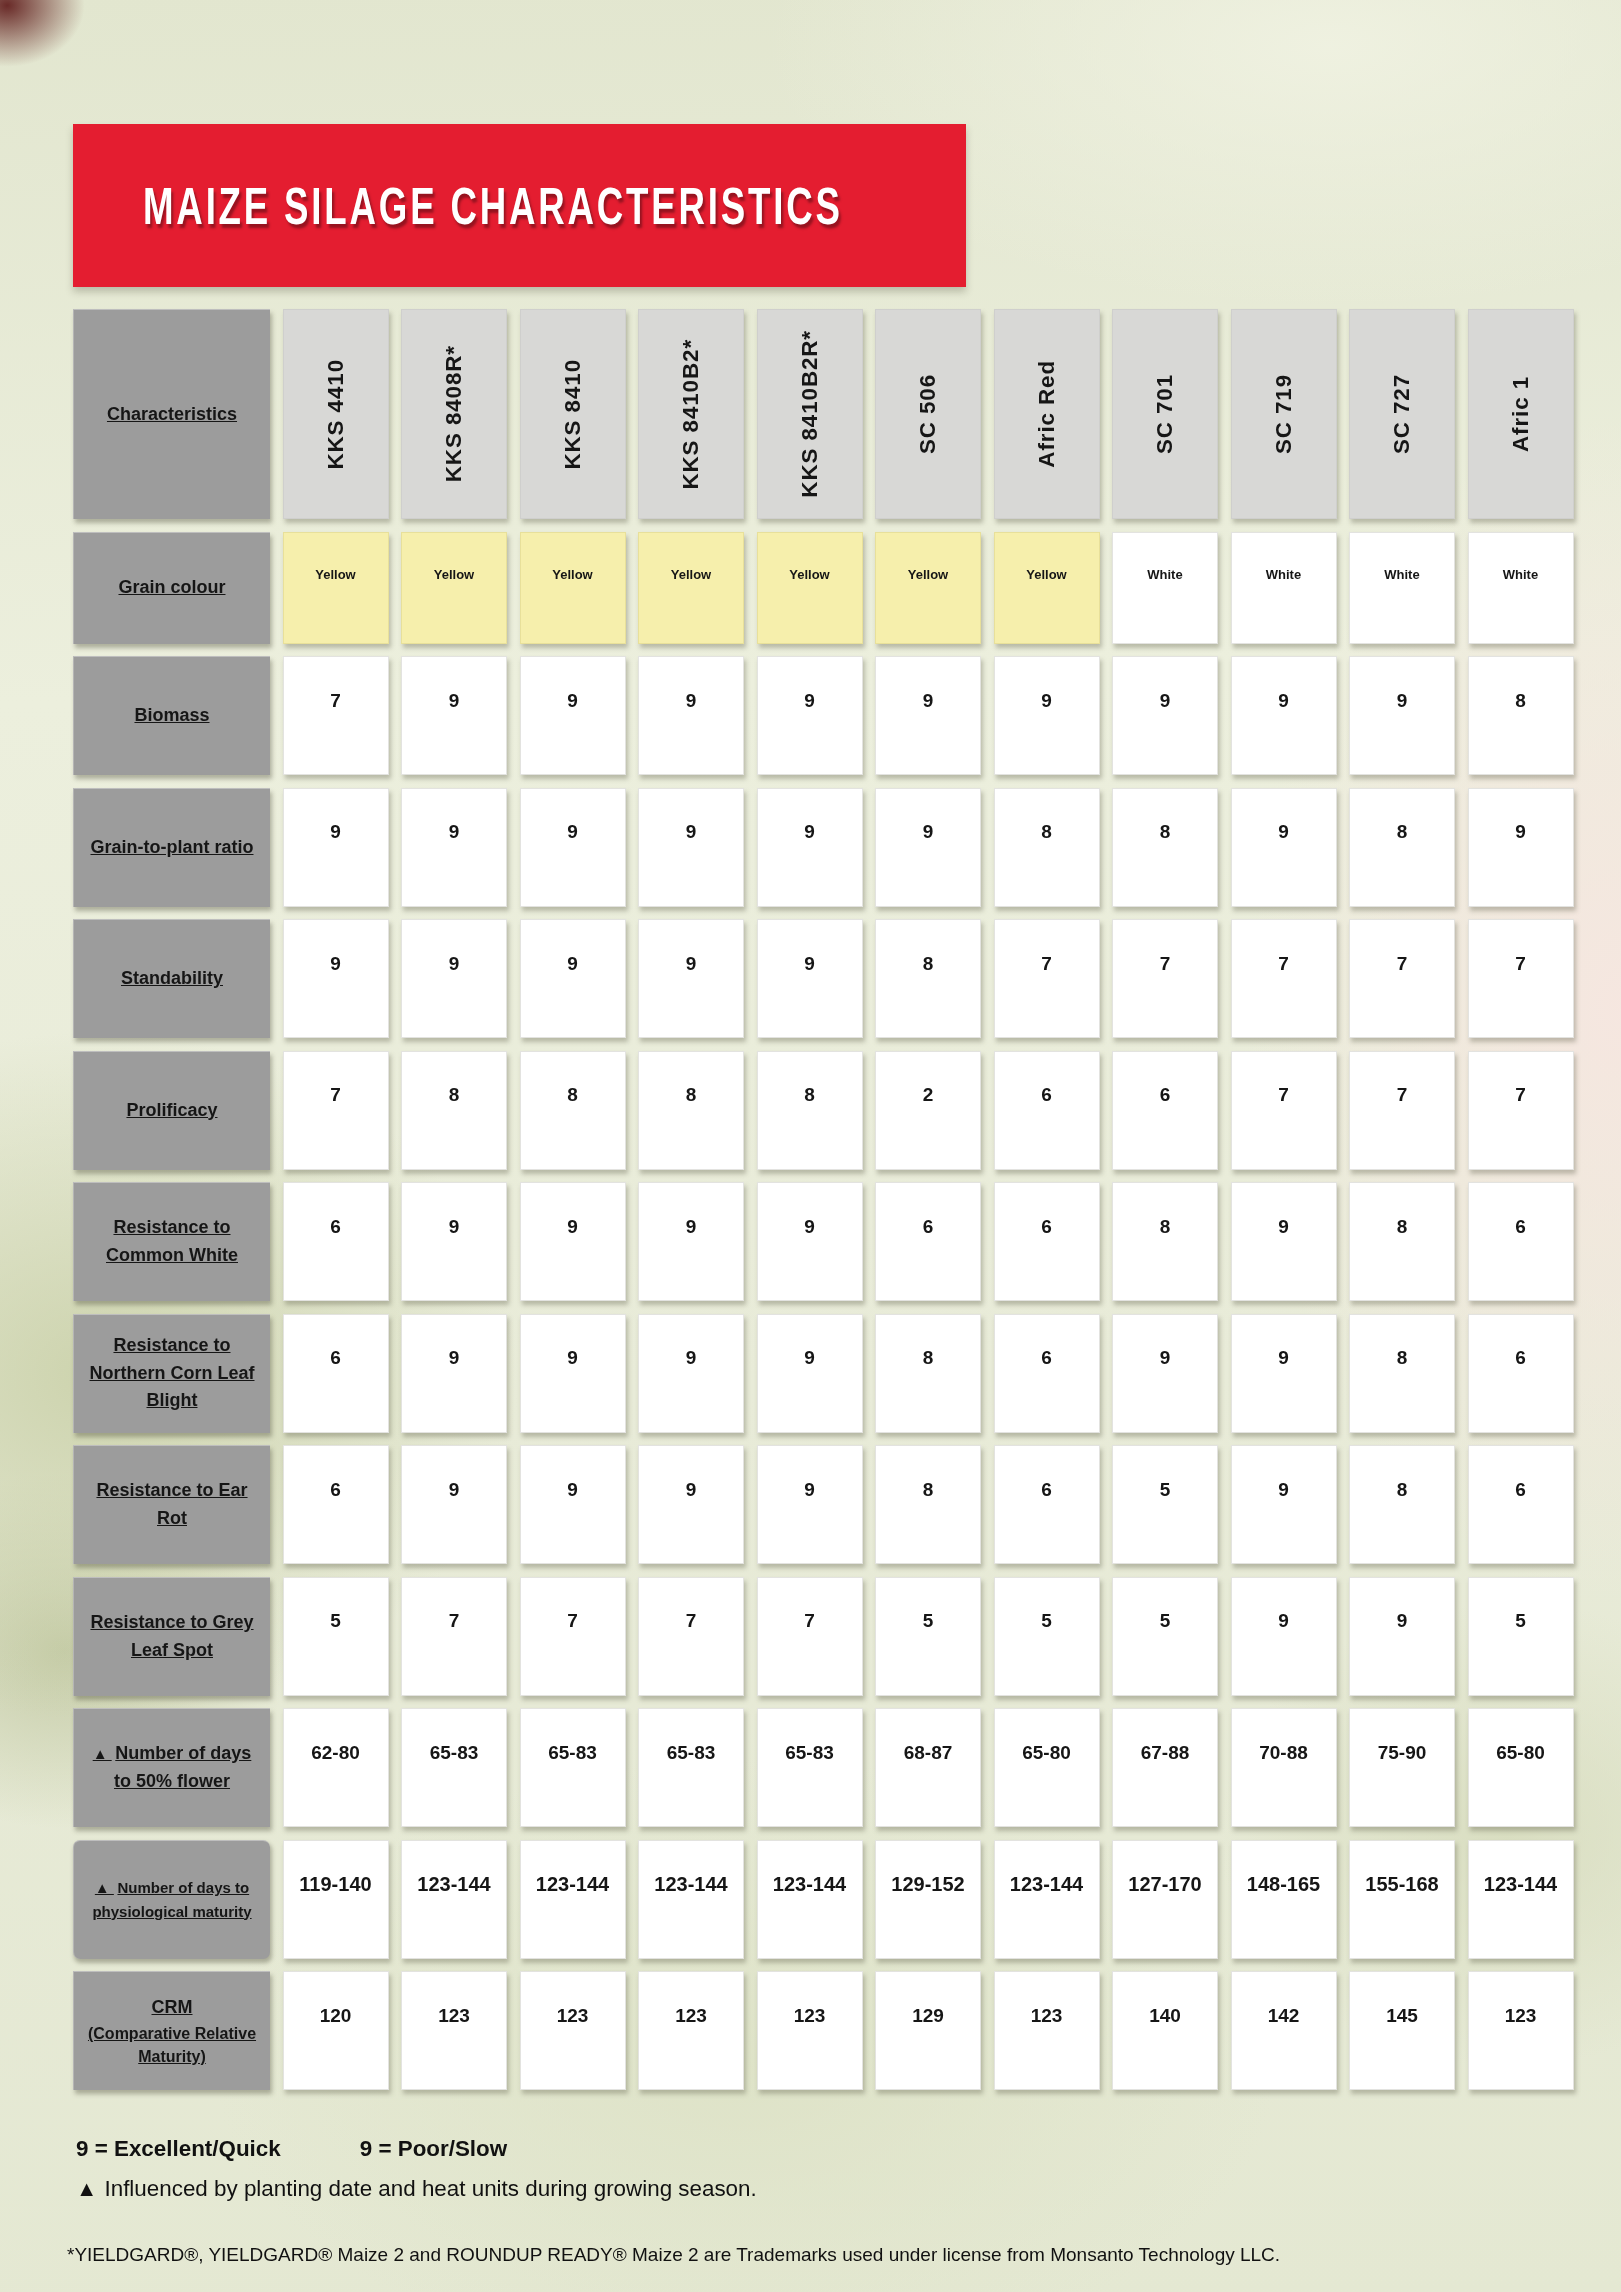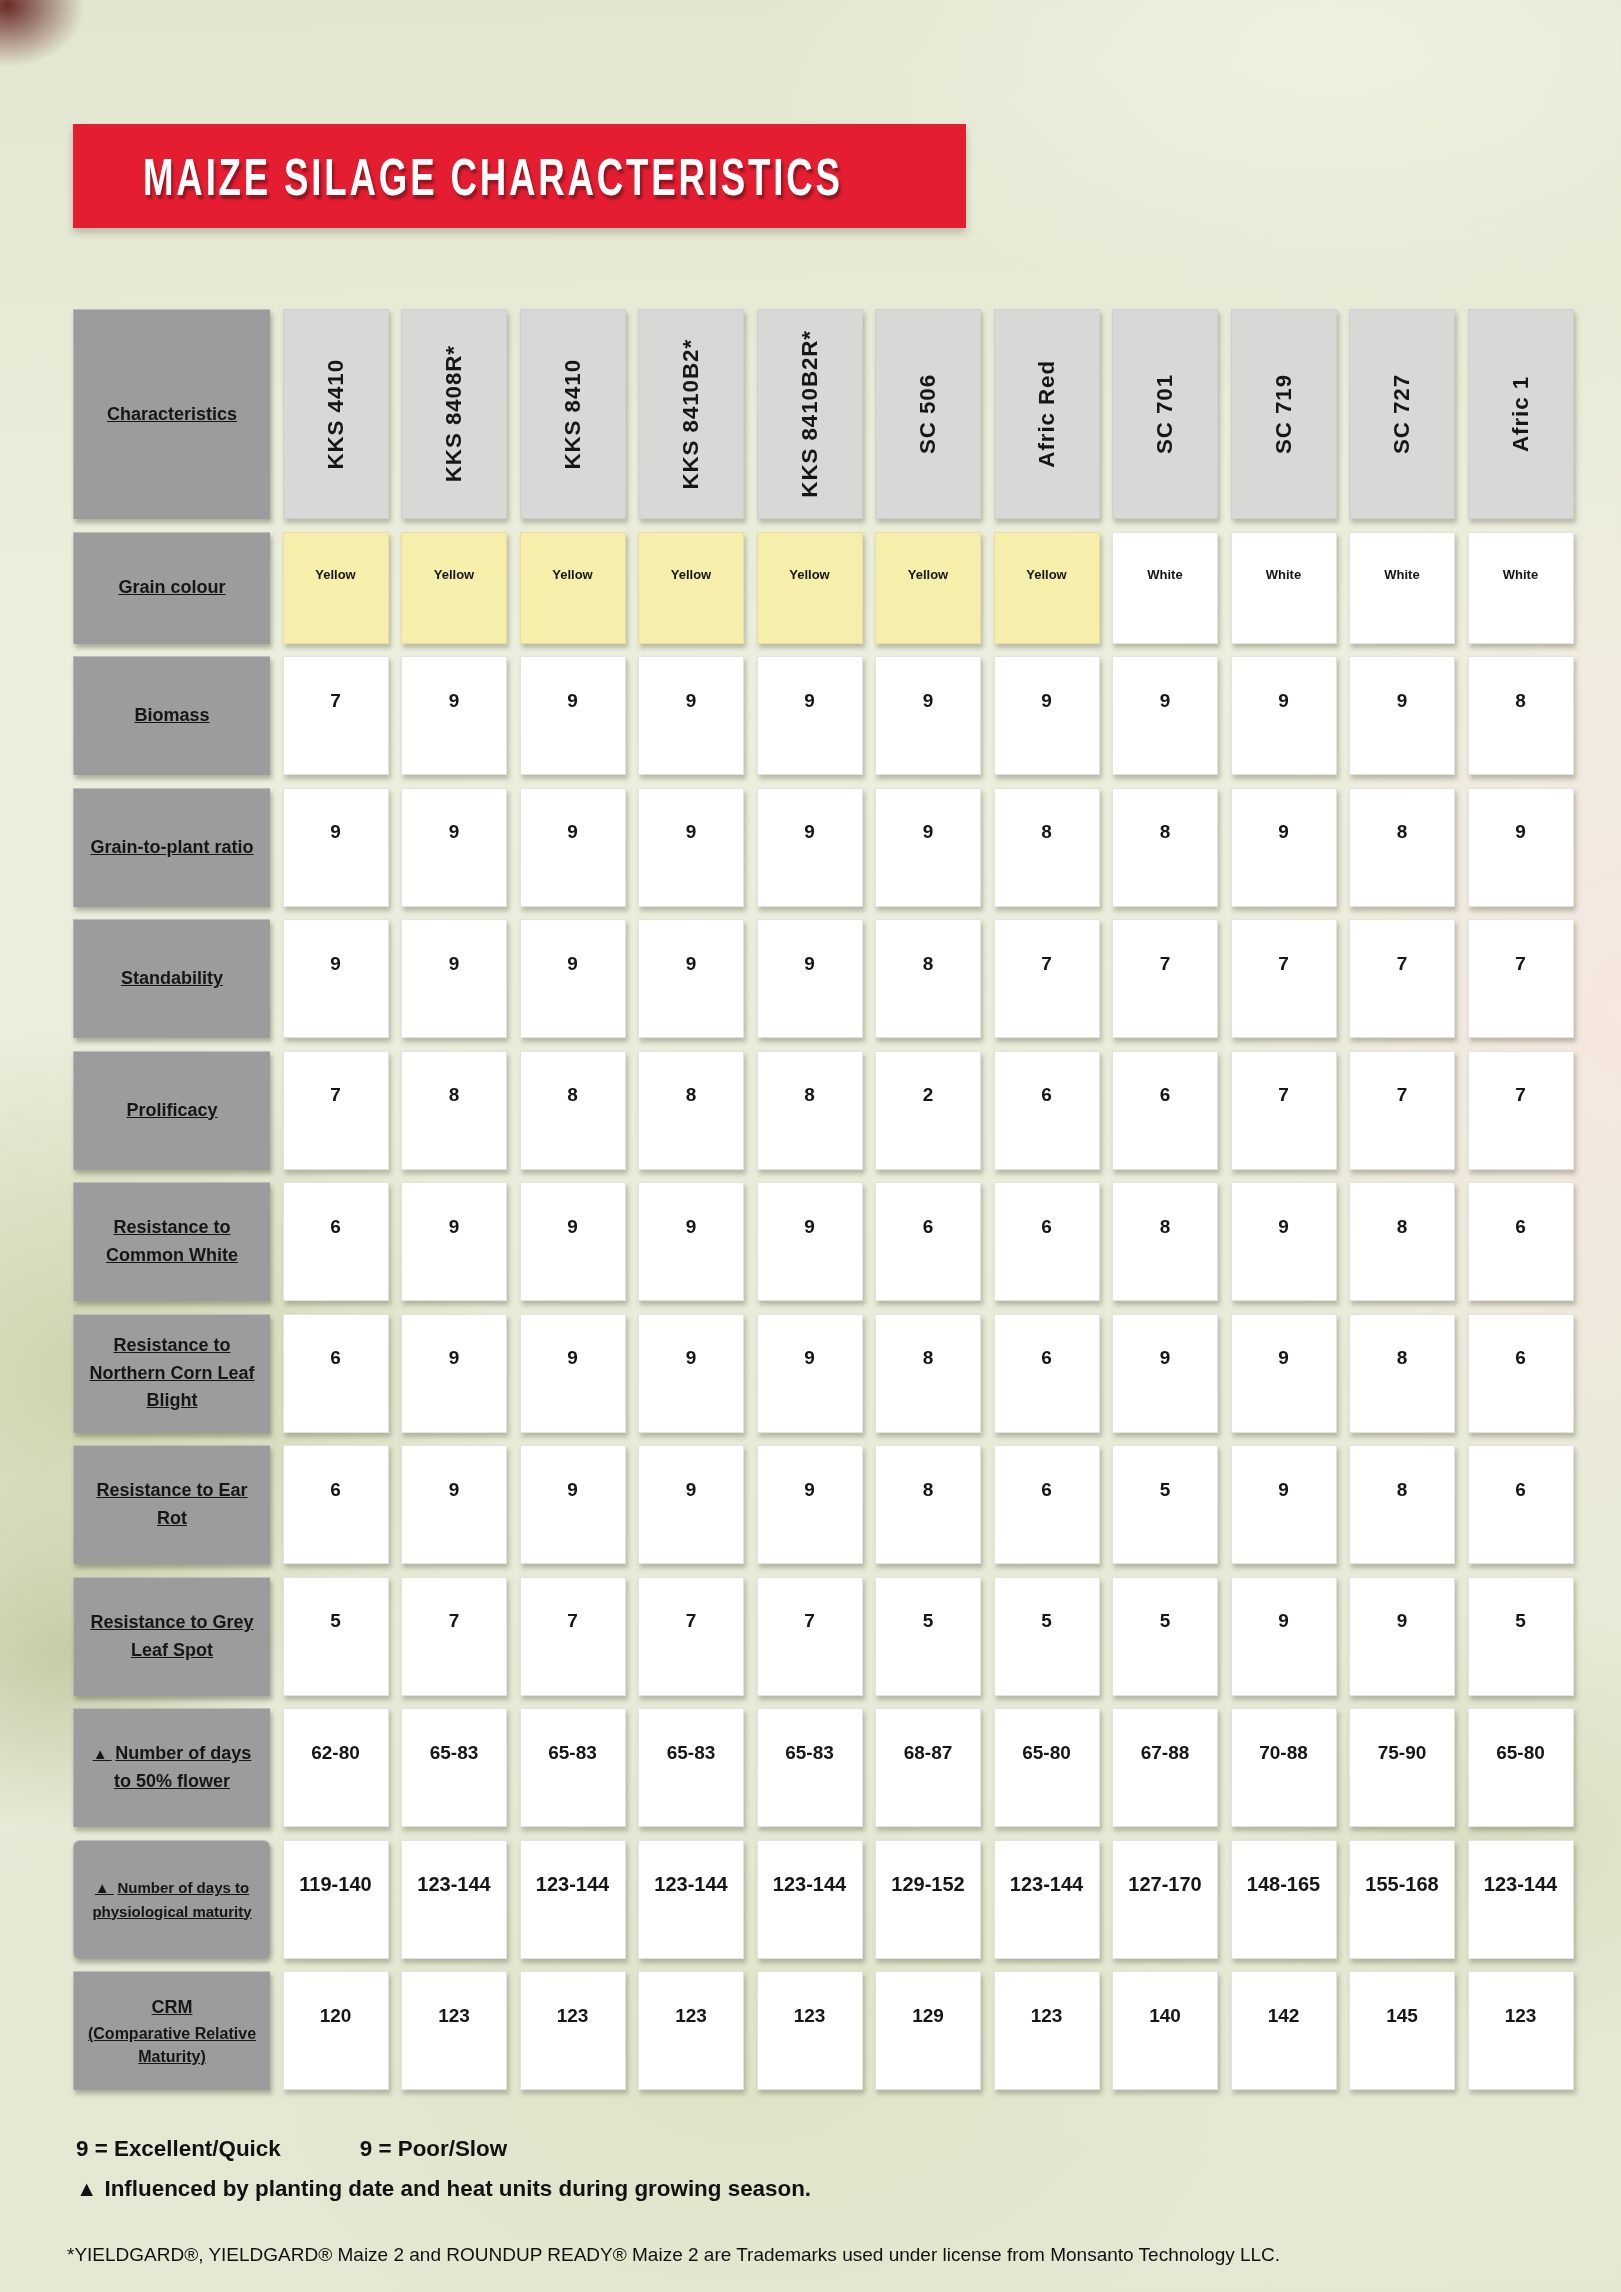--- a/index.html
+++ b/index.html
@@ -11,21 +11,21 @@
       radial-gradient(ellipse 125px 99px at 7.2px 5.4px, rgba(92,22,22,0.9), rgba(92,22,22,0) 62%),
       radial-gradient(ellipse 806px 376px at 82% 2%, rgba(240,242,226,0.9), rgba(240,242,226,0) 70%),
       radial-gradient(ellipse 555px 878px at 100% 44%, rgba(246,230,224,0.95), rgba(246,230,224,0) 68%),
       radial-gradient(ellipse 681px 555px at 6% 60%, rgba(200,207,166,0.85), rgba(200,207,166,0) 62%),
       radial-gradient(ellipse 376px 296px at 4% 72%, rgba(169,178,128,0.55), rgba(169,178,128,0) 60%),
       radial-gradient(ellipse 806px 466px at 46% 90%, rgba(221,226,198,0.9), rgba(221,226,198,0) 66%),
       radial-gradient(ellipse 466px 376px at 93% 80%, rgba(214,219,188,0.8), rgba(214,219,188,0) 62%),
       linear-gradient(178deg,#e2e6cf 0%, #ecefdd 30%, #e8ebd8 60%, #e4e8d2 100%);
   }
   .banner{
-    position:absolute; left:73px; top:124px; width:893px; height:104px;
+    position:absolute; left:73px; top:124px; width:893px; height:163px;
     background:var(--banner-red,#e41d30);
     box-shadow:0 4.5px 7.2px rgba(60,60,40,0.25);
     display:flex; align-items:center;
   }
   .banner-text{
     display:inline-block;
     margin-left:70px;
     color:#ffffff; font-weight:bold; font-size:47px; letter-spacing:3.6px;
     transform:scaleX(0.78) scaleY(1.12); transform-origin:0 50%;
     white-space:nowrap;
@@ -73,21 +73,21 @@
   .val.small-val{font-size:20px;}
   .val.colour{font-size:13px; padding-bottom:27px;}
   .val.colour-yellow{background:var(--grain-yellow,#f6efac); border-color:#e8e09a;}
   .legend{
     position:absolute; left:76px; top:2136px;
     font-weight:bold; font-size:22.4px; color:#111;
   }
   .legend .lg2{margin-left:79px;}
   .note{
     position:absolute; left:76px; top:2176px;
-    font-weight:bold; font-size:22.4px; color:#111;
+    font-weight:normal; font-size:22.4px; color:#111;
   }
   .note .tri{font-size:21.5px; margin-right:7.2px;}
   .footnote{
     position:absolute; left:67px; top:2244px;
     font-size:19px; color:#111; font-weight:normal;
   }
 </style>
 </head>
 <body>
 

